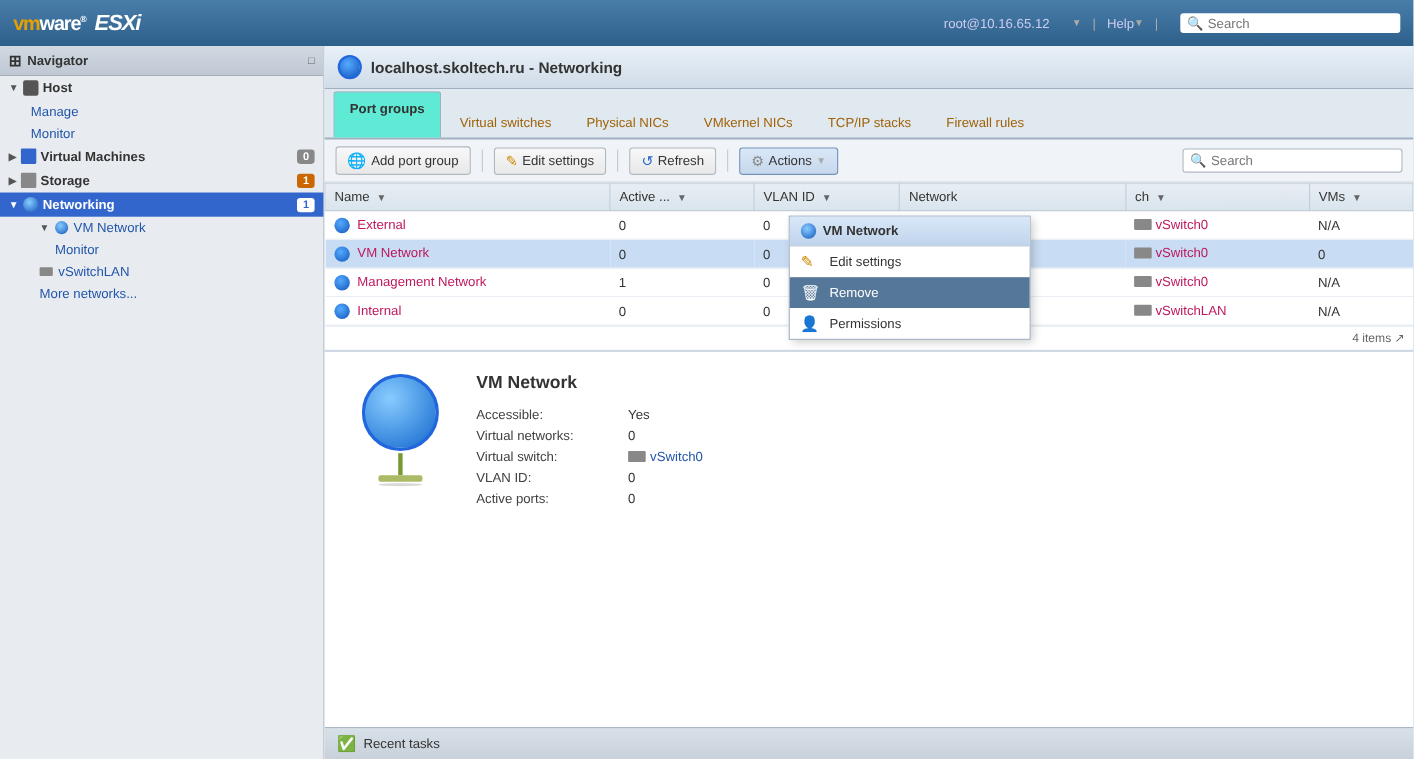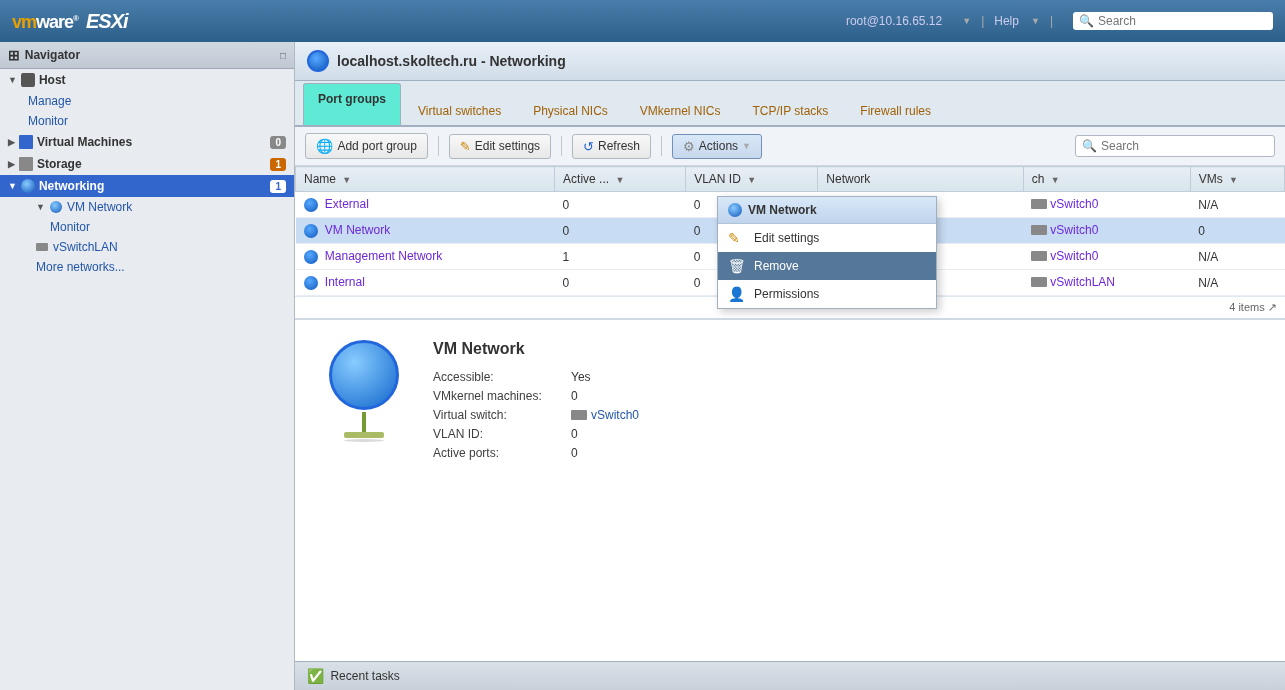--- a/index.html
+++ b/index.html
@@ -18,21 +18,21 @@
       font-size: 18px;
       font-weight: bold;
       color: white;
       margin-right: 6px;
       letter-spacing: -1px;
     }
     .vm-logo-vm { color: #e8a000; }
     .topbar-spacer { flex: 1; }
     .topbar-user { color: #cce; font-size: 12px; display: flex; align-items: center; gap: 20px; }
     .topbar-sep { color: #aaa; margin: 0 10px; }
-    .topbar-help { color: #cce; font-size: 12px; display: flex; align-items: center; gap: 12px; }
+    .topbar-help { color: #cce; font-size: 12px; display: flex; align-items: center; gap: 0; }
     .topbar-search {
       background: white;
       border-radius: 3px;
       display: flex;
       align-items: center;
       padding: 2px 6px;
       gap: 4px;
       width: 200px;
       margin-left: 10px;
     }
@@ -173,21 +173,21 @@
       white-space: nowrap;
     }
     #data-table td {
       padding: 5px 8px;
       border-bottom: 1px solid #e8eef4;
       color: #333;
     }
     #data-table tr.selected td { background: #c8dcf4; }
     .col-sort { font-size: 9px; color: #666; margin-left: 3px; }
     .table-globe { display: inline-block; width: 14px; height: 14px; border-radius: 50%; background: radial-gradient(circle at 40% 35%, #55aaff, #1155bb); vertical-align: middle; margin-right: 4px; }
-    .link-text { color: #6d28d9; text-decoration: none; cursor: pointer; }
+    .link-text { color: #be185d; text-decoration: none; cursor: pointer; }
     .switch-inline { display: inline-flex; align-items: center; gap: 3px; }
     .switch-img { display: inline-block; width: 16px; height: 10px; background: #888; border-radius: 1px; vertical-align: middle; }
 
     .items-count { text-align: right; padding: 4px 8px; font-size: 11px; color: #666; border-top: 1px solid #e0e8f0; }
 
     
     #detail-panel {
       padding: 20px 24px;
       display: flex;
       gap: 24px;
@@ -511,21 +511,21 @@
         <div class="detail-base"></div>
         <div style="width:40px;height:3px;background:rgba(0,0,0,0.15);margin:0 auto;border-radius:50%;margin-top:1px;"></div>
       </div>
       <div class="detail-info">
         <div class="detail-title">VM Network</div>
         <div class="detail-row">
           <span class="detail-label">Accessible:</span>
           <span class="detail-value">Yes</span>
         </div>
         <div class="detail-row">
-          <span class="detail-label">VMkernel machines:</span>
+          <span class="detail-label">Virtual networks:</span>
           <span class="detail-value">0</span>
         </div>
         <div class="detail-row">
           <span class="detail-label">Virtual switch:</span>
           <a class="detail-link detail-value">
             <span class="switch-img"></span>
             <span>vSwitch0</span>
           </a>
         </div>
         <div class="detail-row">

